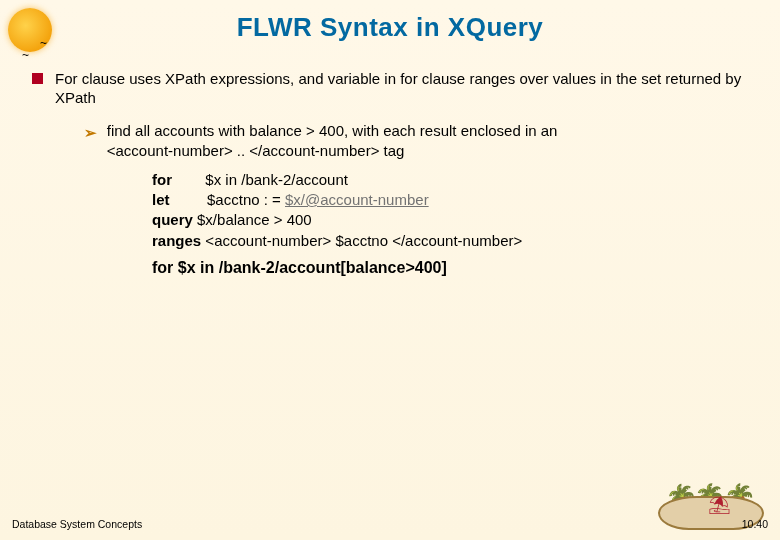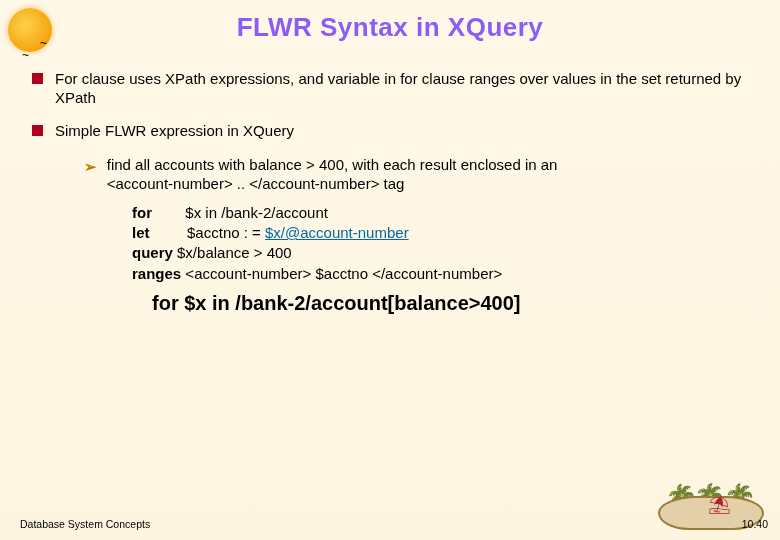--- a/index.html
+++ b/index.html
@@ -34,21 +34,21 @@
     color: #000;
   }
   .sun-logo .bird1 { top: 30px; left: 34px; }
   .sun-logo .bird2 { top: 42px; left: 16px; }
 
   .title {
     text-align: center;
     padding-top: 12px;
     font-size: 26px;
     font-weight: bold;
-    color: #8b5cf6;
+    color: #0369a1;
     letter-spacing: .5px;
   }
 
   .content {
     padding: 26px 28px 0 32px;
     font-size: 15px;
     color: #000;
     line-height: 1.28;
   }
 
@@ -84,39 +84,39 @@
     vertical-align: top;
     max-width: 640px;
   }
 
   .codeblock {
     margin-left: 100px;
     margin-top: 4px;
     margin-bottom: 6px;
     font-size: 15px;
   }
-  .codeblock .row { line-height: 1.35; white-space: pre; }
+  .codeblock .row { line-height: 1.35; white-space: pre; margin-left: 20px; }
   .kw { font-weight: bold; }
-  .link { color: #0369a1; text-decoration: underline; }
+  .link { color: #737373; text-decoration: underline; }
   .in-kw { font-weight: normal; }
 
   .codeblock2 {
     margin-left: 120px;
     margin-top: 6px;
     font-weight: bold;
-    font-size: 20px;
+    font-size: 16px;
     line-height: 1.35;
   }
   .codeblock2 .row { white-space: pre; }
   .codeblock2 .closing { padding-left: 230px; }
 
   .footer {
     position: absolute;
     bottom: 10px;
-    left: 8px;
+    left: 0;
     right: 0;
     display: flex;
     justify-content: space-between;
     font-size: 10.5px;
     color: #000;
     padding: 0 12px;
   }
 
   .island {
     position: absolute;
@@ -164,24 +164,20 @@
 
 <h1 class="title">FLWR Syntax in XQuery</h1>
 
 <div class="content">
 
   <div class="bullet">
     <div class="sq"></div>
     <div class="txt">For clause uses XPath expressions, and variable in for clause ranges over values in the set returned by XPath</div>
   </div>
 
-  <div class="bullet">
-    <div class="sq"></div>
-    <div class="txt">Simple FLWR expression in XQuery</div>
-  </div>
 
   <div class="sub">
     <span class="arrow">➢</span>
     <span class="subtxt">
       <span>find all accounts with balance &gt; 400, with each result enclosed in an</span><br>
       <span>&lt;account-number&gt; .. &lt;/account-number&gt; tag</span>
     </span>
   </div>
 
   <div class="codeblock">

